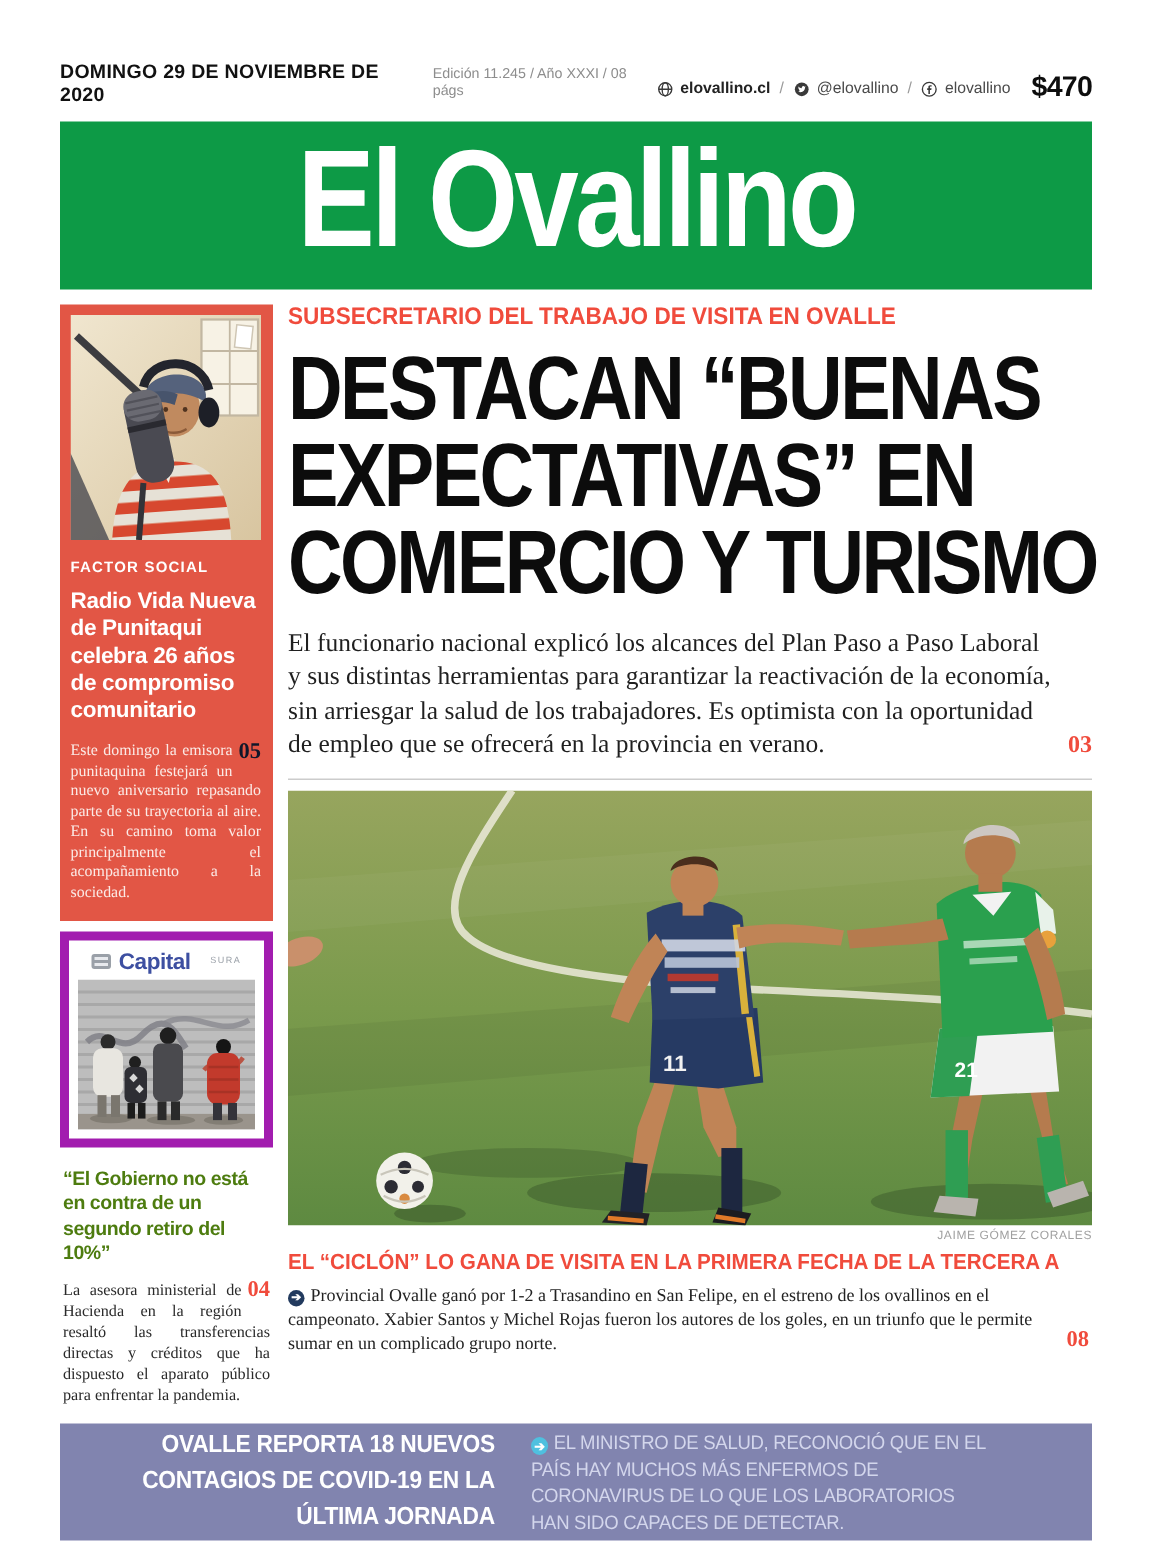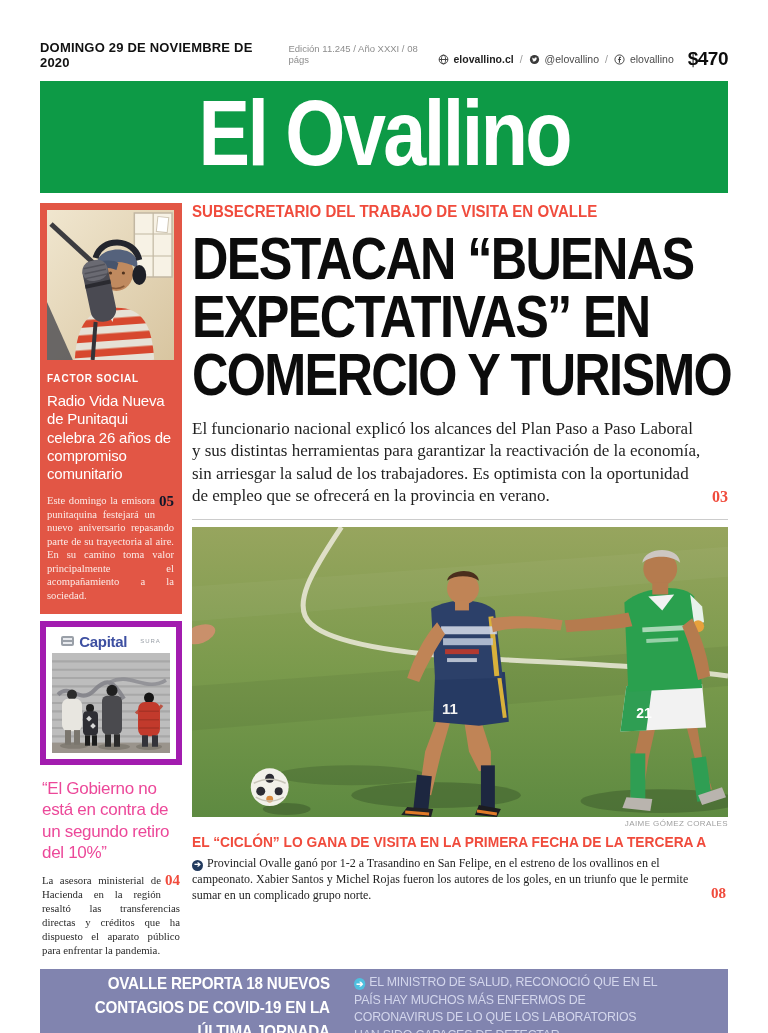--- a/index.html
+++ b/index.html
@@ -36,37 +36,37 @@
 
   
   .cols { display:flex; gap:10px; margin-top:10px; }
   .left-col { width:142px; flex:none; }
   .right-col { flex:1; min-width:0; }
 
   
   .radio-card { background:#e25645; padding:7px 8px 12px 7px; }
   .radio-photo { width:100%; height:150px; display:block; }
   .radio-kicker { margin-top:13px; color:#fff; font-weight:bold; font-size:10px; letter-spacing:.8px; }
-  .radio-headline { margin-top:8px; color:#fff; font-weight:normal; font-size:15px; line-height:1.22; letter-spacing:-.2px; }
+  .radio-headline { margin-top:8px; color:#fff; font-weight:bold; font-size:15px; line-height:1.22; letter-spacing:-.2px; }
   .radio-body { margin-top:11px; font-family:"Liberation Serif", serif; font-size:10.6px; line-height:1.27; color:#fbeae6; text-align:justify; }
   .radio-page { float:right; color:#0f172a; font-weight:bold; font-size:15px; font-family:"Liberation Serif", serif; margin-left:4px; margin-top:-2px;}
 
   
   .ad-card { margin-top:7px; background:#fff; border:6px solid #a21caf; padding:5px 6px 6px 6px; }
   .ad-logo-row { display:flex; align-items:center; justify-content:center; gap:5px; height:18px; }
   .ad-mark { width:13px; height:10px; border-radius:2px; background:#9aa0a8; position:relative; }
   .ad-mark::after { content:""; position:absolute; left:2px; top:2px; width:9px; height:2px; background:#e8eaee; box-shadow:0 4px 0 #e8eaee; }
   .ad-brand { color:#3d4fa1; font-weight:bold; font-size:15px; letter-spacing:-.3px; }
   .ad-partner { font-size:6px; color:#9aa0a8; letter-spacing:1px; margin-left:8px; }
   .ad-photo { width:100%; height:100px; display:block; margin-top:3px; }
 
   
   .retiro { margin-top:13px; padding:0 2px; }
   .retiro-kicker { color:#f04b3c; font-weight:bold; font-size:11px; line-height:1.4; letter-spacing:.2px; }
-  .retiro-headline { margin-top:9px; color:#ec4899; font-weight:normal; font-size:17px; line-height:1.25; letter-spacing:-.3px; }
+  .retiro-headline { margin-top:9px; color:#4d7c0f; font-weight:bold; font-size:13px; line-height:1.25; letter-spacing:-.3px; }
   .retiro-body { margin-top:10px; font-family:"Liberation Serif", serif; font-size:10.8px; line-height:1.3; color:#2a2a2a; text-align:justify; }
   .retiro-page { float:right; color:#f04b3c; font-weight:bold; font-size:15px; font-family:"Liberation Serif", serif; margin-left:4px; margin-top:-2px; }
 
   
   .main-kicker { color:#f04b3c; font-weight:bold; font-size:16px; letter-spacing:0; white-space:nowrap; transform:scaleX(.94); transform-origin:left; }
   .headline { margin-top:9px; }
   .headline-line { font-weight:900; font-size:60px; line-height:.97; letter-spacing:-2px; color:#0c0c0c; white-space:nowrap; transform:scaleX(.84); transform-origin:left; }
   .lede { position:relative; margin-top:13px; font-family:"Liberation Serif", serif; font-size:17px; line-height:1.33; color:#1f1f1f; padding-right:26px; }
   .lede-page { position:absolute; right:0; bottom:1px; color:#f04b3c; font-weight:bold; font-size:16px; font-family:"Liberation Serif", serif; }
   .divider { margin-top:11px; border-top:1px solid #cccccc; }

